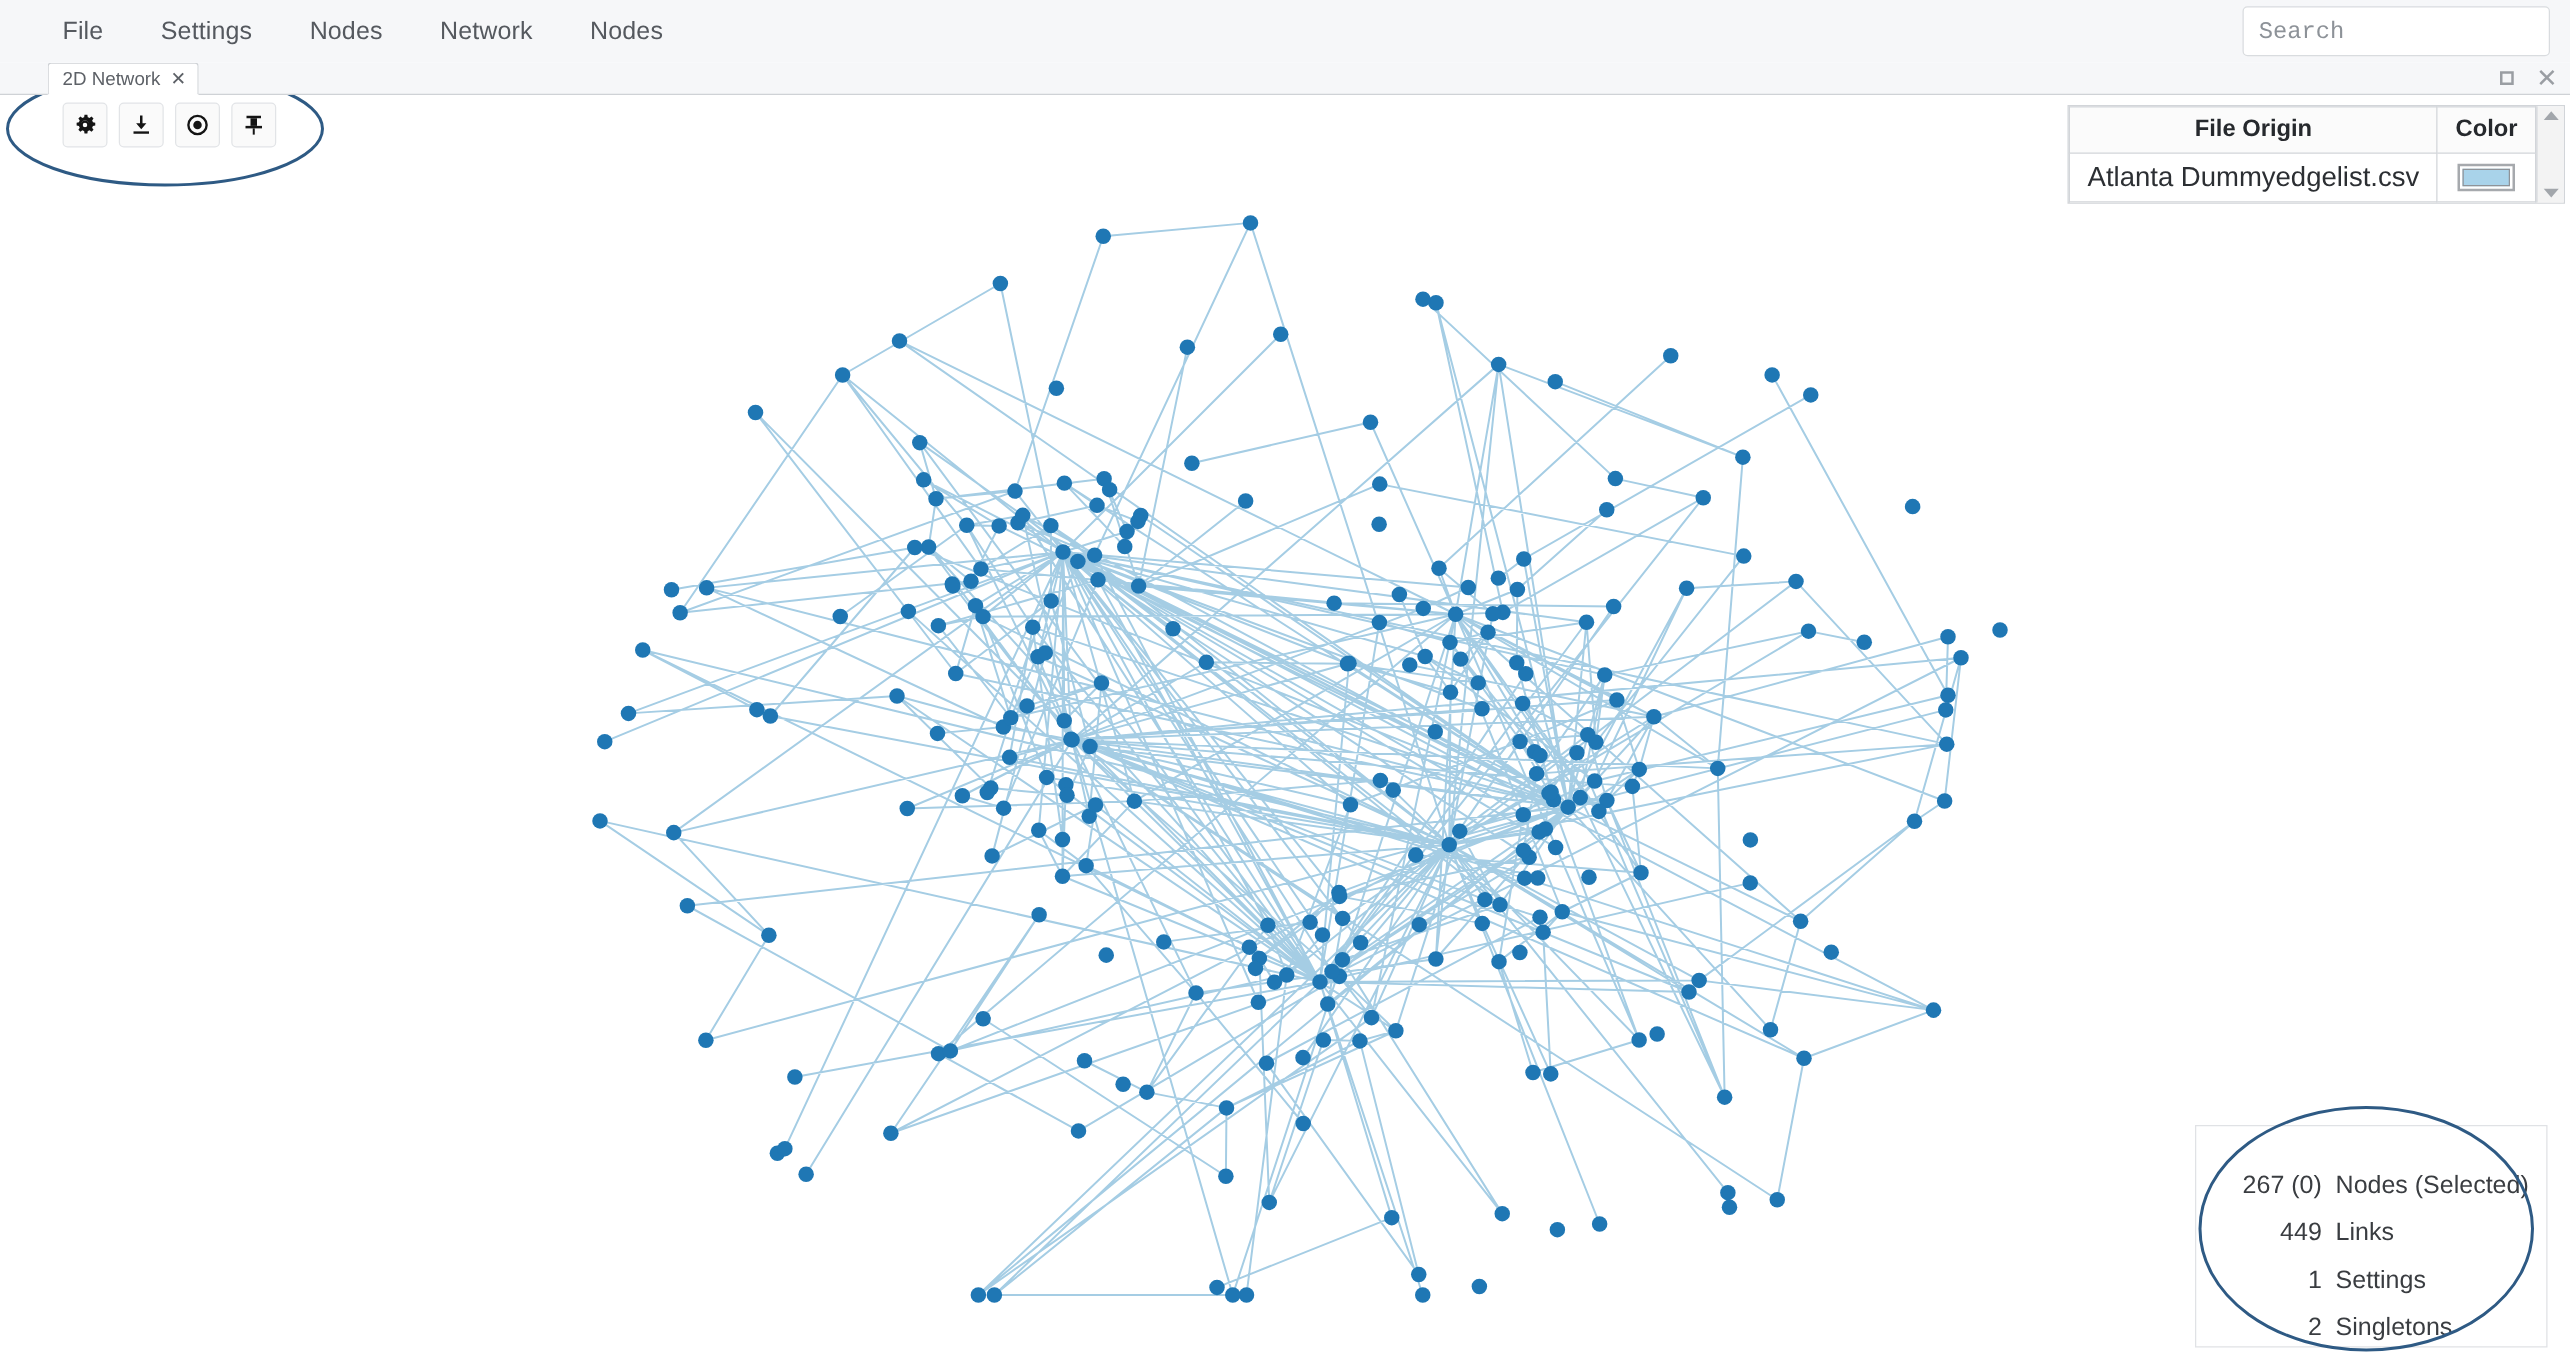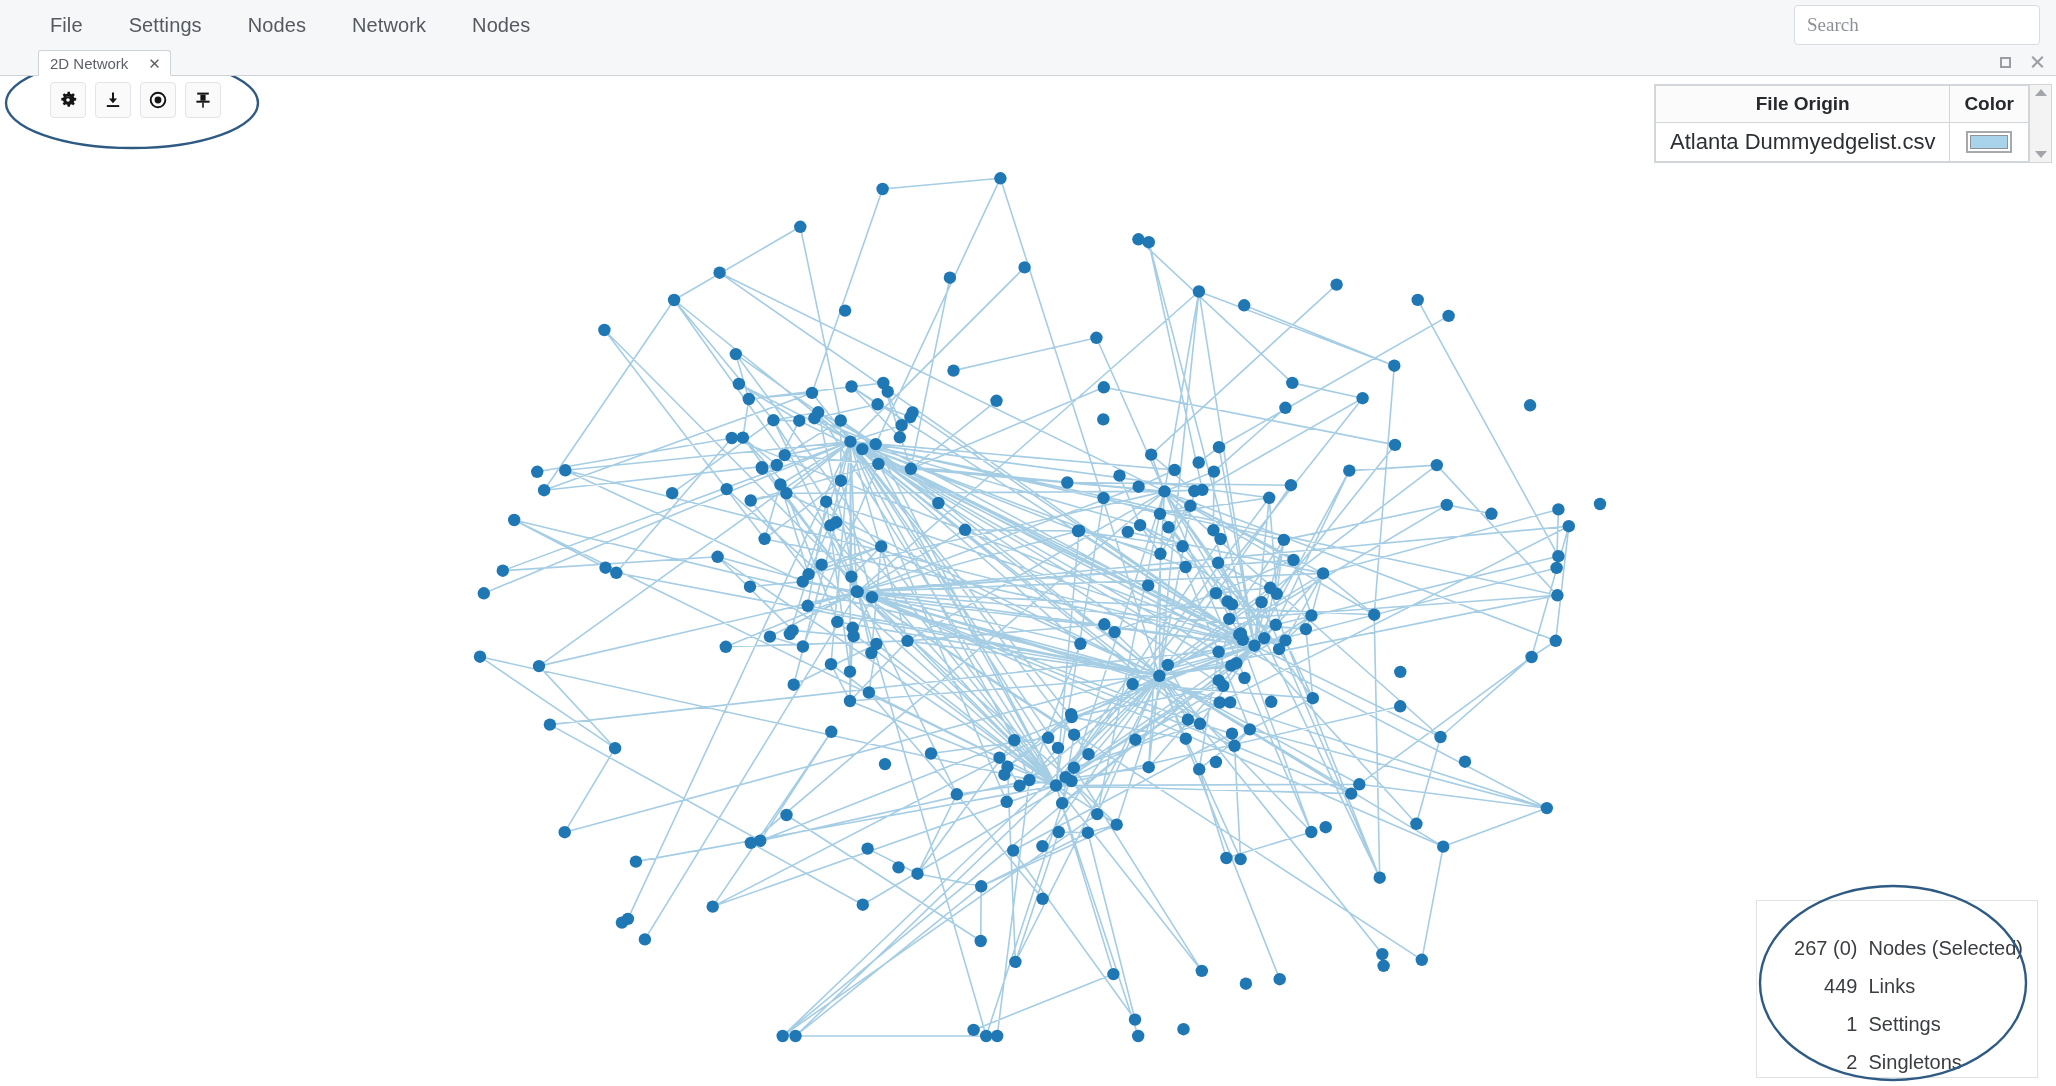--- a/index.html
+++ b/index.html
@@ -53,42 +53,42 @@
   }
   .search-input {
     width: 246px;
     height: 40px;
     border: 1px solid #d9dcdf;
     border-radius: 4px;
     background: #ffffff;
     font-size: 19px;
     color: #3c4045;
     padding: 0 12px;
-    font-family: Liberation Serif, serif;
+    font-family: Liberation Mono, monospace;
     outline: none;
   }
   .search-input::placeholder { color: #8d9298; }
 
   
   .tabstrip {
     position: absolute;
     top: 50px; left: 0;
     width: 2056px;
     height: 26px;
     background: #f6f7f9;
     border-bottom: 1px solid #cfd2d6;
     z-index: 38;
   }
   .tab {
     position: absolute;
     left: 38px; top: 0px;
     height: 26px;
     display: flex;
     align-items: center;
-    gap: 20px;
+    gap: 8px;
     padding: 0 9px 0 11px;
     background: #ffffff;
     border: 1px solid #cfd2d6;
     border-bottom: 1px solid #ffffff;
     border-top-left-radius: 3px;
     border-top-right-radius: 3px;
     cursor: pointer;
   }
   .tab-label {
     font-size: 15px;

